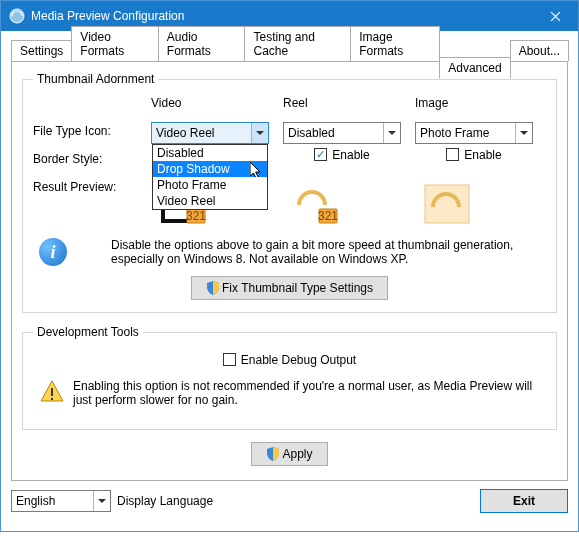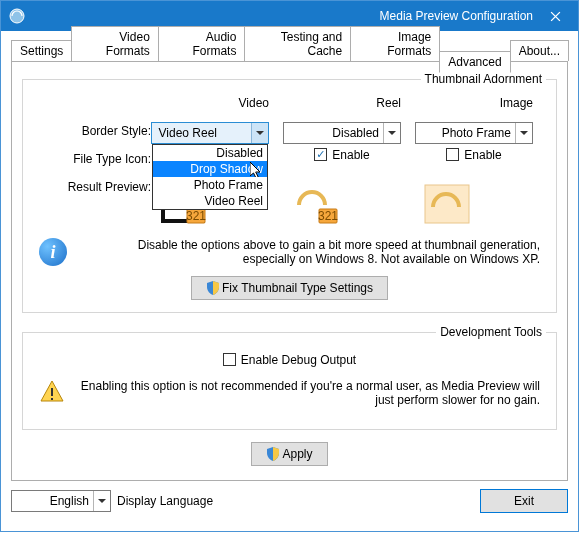--- a/index.html
+++ b/index.html
@@ -1,26 +1,26 @@
 <!DOCTYPE html>
 <html><head>
 <meta charset="utf-8">
 <style>
   * { box-sizing: border-box; font-family: "Segoe UI", Tahoma, sans-serif; font-size: 12px; }
   html,body { margin:0; padding:0; }
   body { width:579px; height:536px; background:#fff; overflow:hidden; }
-  .window { width:579px; height:532px; border:1px solid #4a94d6; display:flex; flex-direction:column;text-align:right; }
+  .window { width:579px; height:532px; border:1px solid #4a94d6; display:flex; flex-direction:column; }
   .titlebar { height:30px; background:#1979ca; color:#fff; display:flex; align-items:center; padding:0 0 0 8px; }
   .titlebar .icon-slot { width:16px; height:16px; margin-right:6px; display:flex; align-items:center; justify-content:center; }
   .titlebar .title { flex:1; }
   .titlebar .close { width:45px; height:30px; display:flex; align-items:center; justify-content:center; font-size:14px; color:#fff; }
   .client { flex:1; background:#fff; padding:8px 10px 10px 10px; position:relative; }
   .tabstrip { display:flex; align-items:flex-end; height:22px; position:relative; z-index:2; }
   .tab { padding:3px 8px; border:1px solid #adadad; border-bottom:none; background:#fff; margin-right:-1px; cursor:default; }
-  .tab.active { background:#fff; border-bottom:1px solid #fff; position:relative; top:12px; z-index:3; }
+  .tab.active { background:#fff; border-bottom:1px solid #fff; position:relative; top:18px; z-index:3; }
   .tabpage { border:1px solid #adadad; padding:10px 10px 14px 10px; position:relative; z-index:1; }
   fieldset.group { border:1px solid #d6d6d6; margin:0 0 12px 0; padding:10px 10px 12px 10px; position:relative; }
   fieldset.group > legend { padding:0 4px; color:#000; }
   .adorn-row { display:flex; }
   .labels-col { width:118px; padding-top:24px; }
   .labels-col div { height:28px; line-height:22px; }
   .cols3 { display:flex; gap:14px; flex:1; }
   .col { width:118px; }
   .colhead { height:20px; margin-bottom:6px; }
   .dropdown { width:100%; height:22px; border:1px solid #7a7a7a; background:#fff; display:flex; align-items:center; position:relative; }
@@ -30,21 +30,21 @@
   .dropdown.hl .dbtn { border-left:1px solid #8ab6da; background:#cce4f7; }
   .chev { width:0; height:0; border-left:4px solid transparent; border-right:4px solid transparent; border-top:4px solid #333; }
   .cbrow { height:28px; display:flex; align-items:flex-start; padding-top:4px; }
   .cbx { width:13px; height:13px; border:1px solid #333; margin-right:5px; display:flex; align-items:center; justify-content:center; background:#fff; }
   .cbx.checked::after { content:"✓"; font-size:11px; line-height:11px; color:#1b6fb1; }
   .preview { width:64px; height:60px; background:#fff; display:flex; align-items:center; justify-content:center; margin-top:2px; }
   .note-row { display:flex; align-items:flex-start; gap:8px; padding:4px 6px 10px 6px; }
   .info-ico { width:28px; height:28px; border-radius:50%; background:radial-gradient(circle at 30% 30%, #6fc2ff, #1c6fc9); display:flex; align-items:center; justify-content:center; color:#fff; font-weight:bold; font-family:Georgia,serif; font-style:italic; font-size:18px; flex:0 0 28px; }
   .warn-ico { width:26px; height:26px; flex:0 0 26px; }
   .btn { height:24px; border:1px solid #adadad; background:#e1e1e1; padding:0 14px; display:inline-flex; align-items:center; gap:2px; }
-  .btn.primary { border-color:#0078d7; background:#e1e1e1; width:88px; justify-content:center; }
+  .btn.primary { border-color:#0078d7; background:#e1e1e1; width:88px; justify-content:center;font-weight:bold; }
   .centered { display:flex; justify-content:center; }
   .shield { width:14px; height:14px; }
   .bottombar { margin-top:8px; display:flex; align-items:center; gap:6px; }
   .lang-dd { width:100px; }
   .spacer { flex:1; }
   
   .ddlist { position:absolute; left:0; top:21px; width:100%; border:1px solid #333; background:#fff; z-index:20; }
   .ddlist .opt { padding:1px 4px; height:16px; line-height:14px; white-space:nowrap; overflow:hidden; }
   .ddlist .opt.sel { background:#0a84ff; color:#fff; }
   .cursor { position:absolute; right:3px; top:1px; pointer-events:none; }
@@ -79,22 +79,22 @@
       <div class="tab">About...</div>
     </div>
 
     <div class="tabpage">
 
       <fieldset class="group">
         <legend>Thumbnail Adornment</legend>
 
         <div class="adorn-row">
           <div class="labels-col">
+            <div>File Type Icon:</div>
             <div>Border Style:</div>
-            <div>File Type Icon:</div>
             <div>Result Preview:</div>
           </div>
 
           <div class="cols3">
 
             <div class="col">
               <div class="colhead">Video</div>
               <div class="dropdown hl" style="position:relative;">
                 <span class="dval">Video Reel</span>
                 <span class="dbtn">

